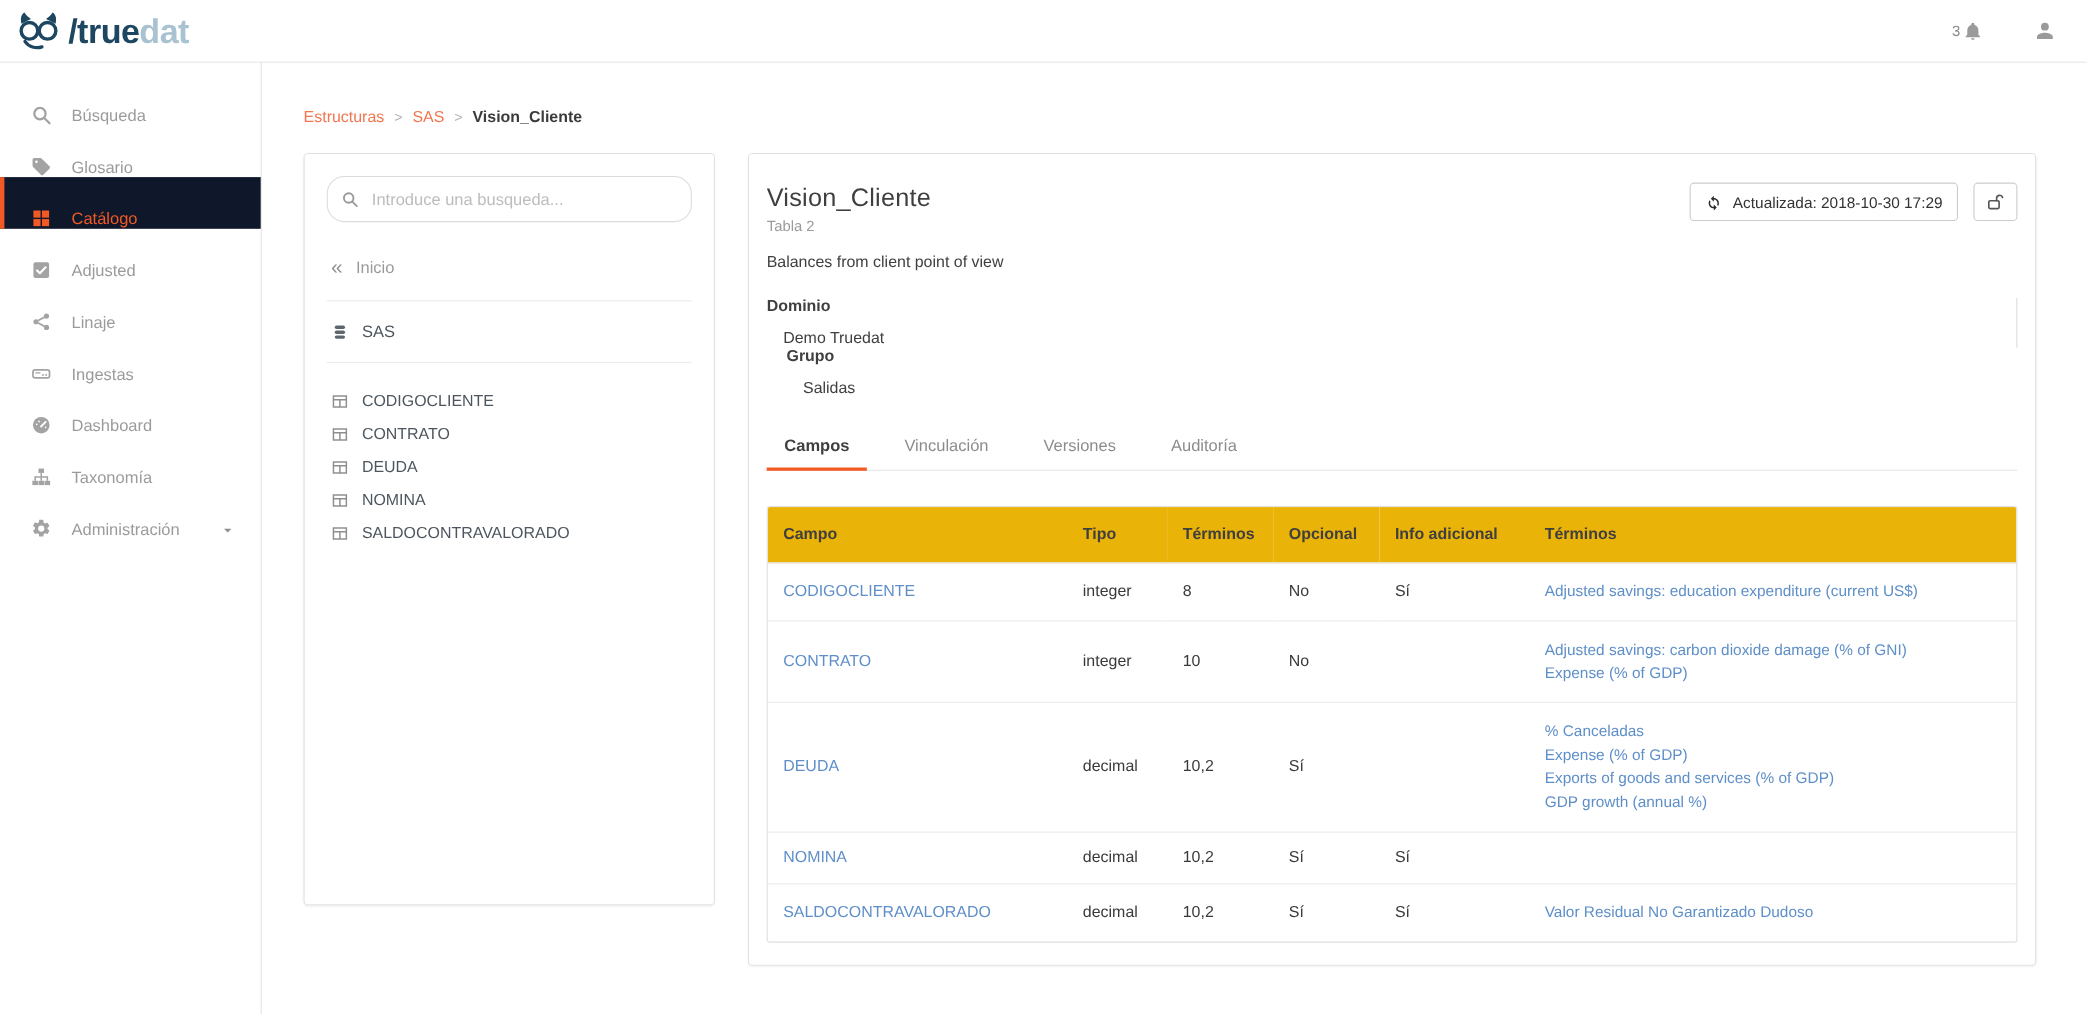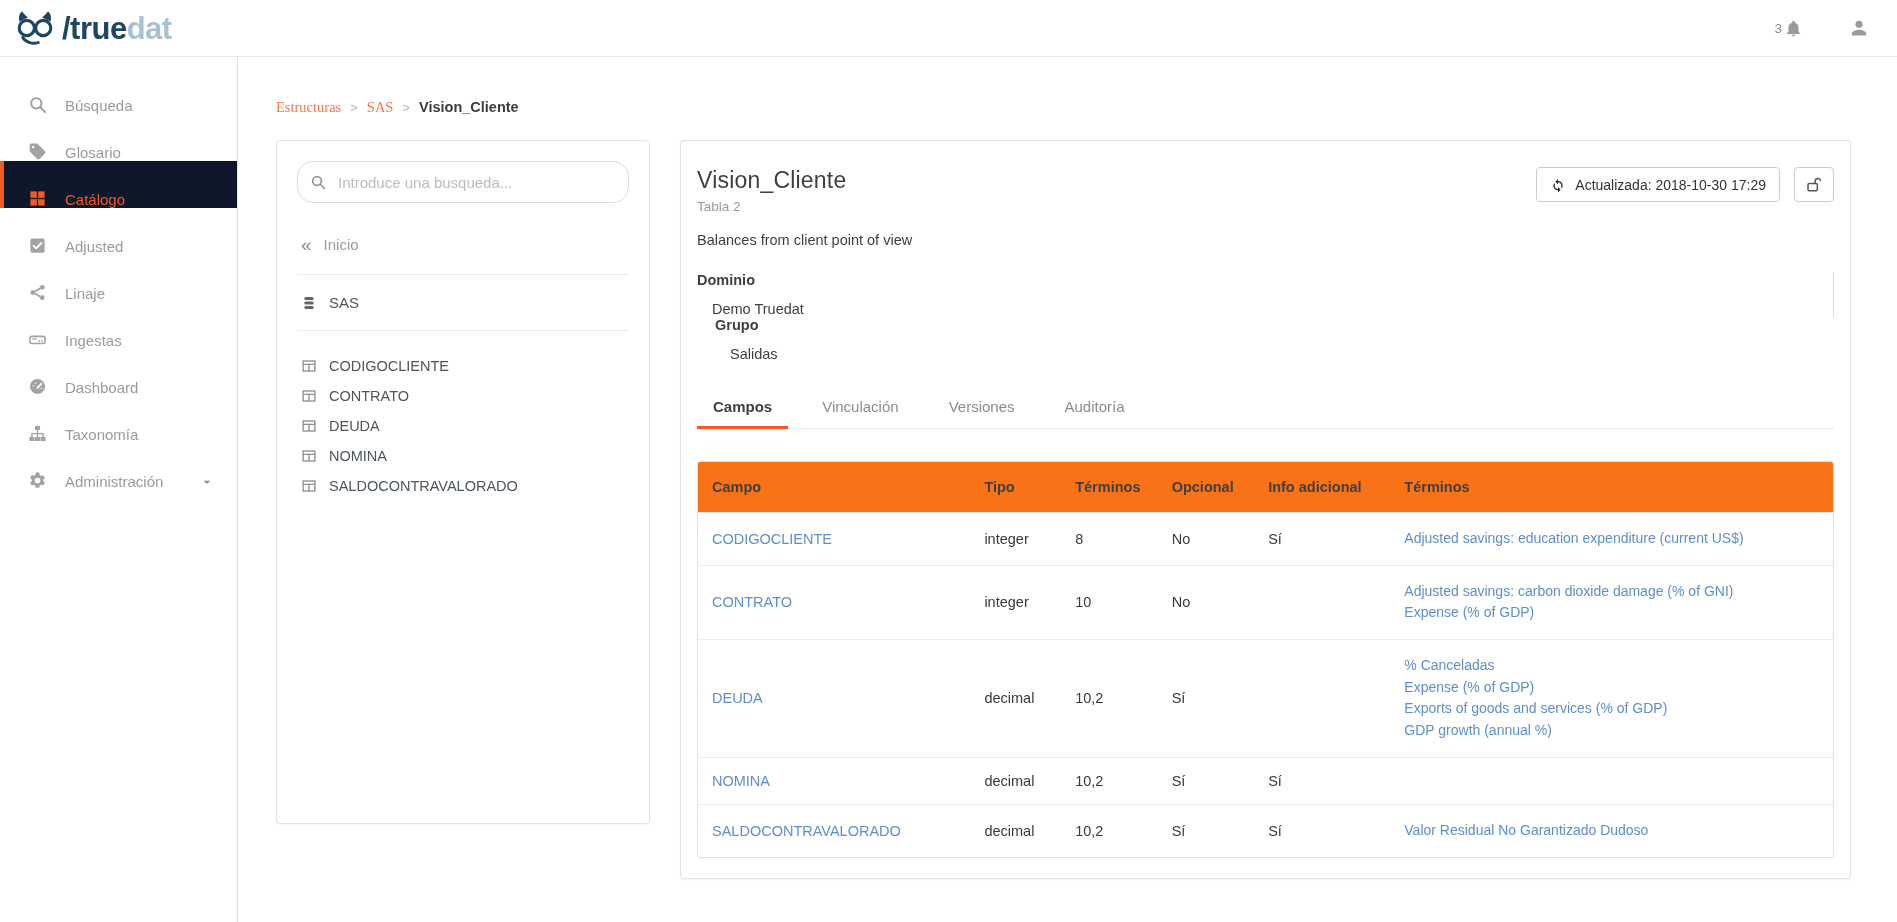--- a/index.html
+++ b/index.html
@@ -33,21 +33,21 @@
   .sidebar-item{display:flex;align-items:flex-end;height:47px;padding-left:24px;padding-right:22px;color:var(--sb-text);font-size:15px;cursor:pointer;border-left:4px solid transparent;}
   .sidebar-item .ic-sb{width:19px;height:19px;margin-right:18px;color:#a3a3a3;flex-shrink:0;}
   .sidebar-item.active{background:#0f172a;border-left-color:var(--accent);color:var(--accent);}
   .sidebar-item.active .ic-sb{color:var(--accent);}
   .sb-caret{width:16px;height:16px;margin-left:auto;color:#8d8d8d;}
 
   .content{flex:1;padding:42px 46px 0 38px;}
 
   
   .breadcrumb{font-size:14.5px;margin-bottom:24px;}
-  .bc-link{color:var(--bc-link);cursor:pointer;text-decoration:none;font-family:Liberation Serif, serif;}
+  .bc-link{color:var(--bc-link);cursor:pointer;text-decoration:none;}
   .bc-sep{color:#b4b4b4;margin:0 9px;font-size:13px;}
   .bc-current{color:#3c3c3c;font-weight:bold;}
 
   
   .panels{display:flex;gap:30px;align-items:flex-start;}
   .card{background:#fff;border:1px solid var(--border);border-radius:4px;box-shadow:0 1px 2px rgba(0,0,0,.05);}
   .tree-card{width:374px;min-height:684px;padding:20px 20px;flex-shrink:0;}
   .detail-card{flex:1;min-height:684px;padding:22px 16px 20px;}
 
   
@@ -82,21 +82,21 @@
   .meta-value{font-size:14.5px;color:#3f3f3f;margin-top:13px;padding-left:15px;}
 
   
   .tabs{display:flex;margin-top:26px;border-bottom:1px solid #e6e6e6;}
   .tab{padding:10px 16px 11px;font-size:15px;color:#8c8c8c;cursor:pointer;border-bottom:3px solid transparent;margin-bottom:-1px;margin-right:18px;}
   .tab.active{color:#3f3f3f;font-weight:bold;border-bottom-color:var(--accent);}
 
   
   .fields-wrap{margin-top:32px;border:1px solid #e0e0e0;border-radius:3px;overflow:hidden;}
   table.fields{width:100%;border-collapse:collapse;font-size:14.5px;}
-  .fields thead th{background:#f97316;text-align:left;font-weight:bold;color:#3f3f3f;padding:17px 14px;border-bottom:1px solid #e3e3e3;}
+  .fields thead th{background:#eab308;text-align:left;font-weight:bold;color:#3f3f3f;padding:17px 14px;border-bottom:1px solid #e3e3e3;}
   .fields tbody td{padding:15px 14px;border-top:1px solid #ebebeb;color:#3a3a3a;vertical-align:middle;}
   .fields tbody tr:first-child td{border-top:none;}
   .campo-link{color:var(--link);cursor:pointer;text-decoration:none;}
   .term-link{display:block;color:var(--link);font-size:14px;line-height:1.55;cursor:pointer;text-decoration:none;}
 </style>
 </head>
 <body>
 
 <header class="topbar">
   <div class="brand">

